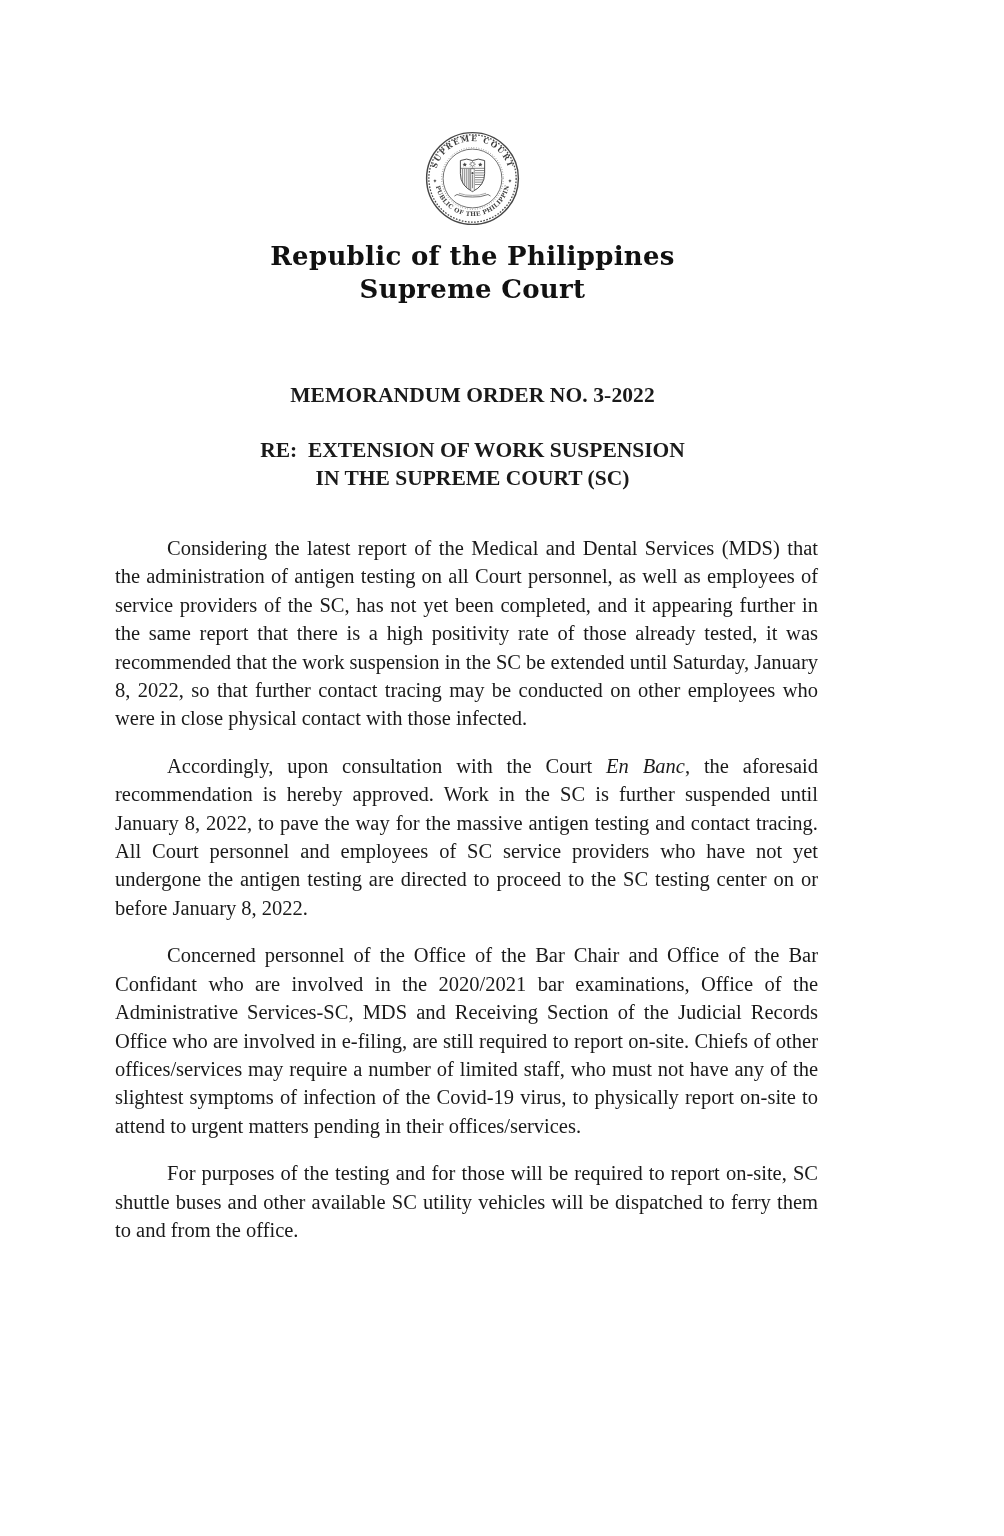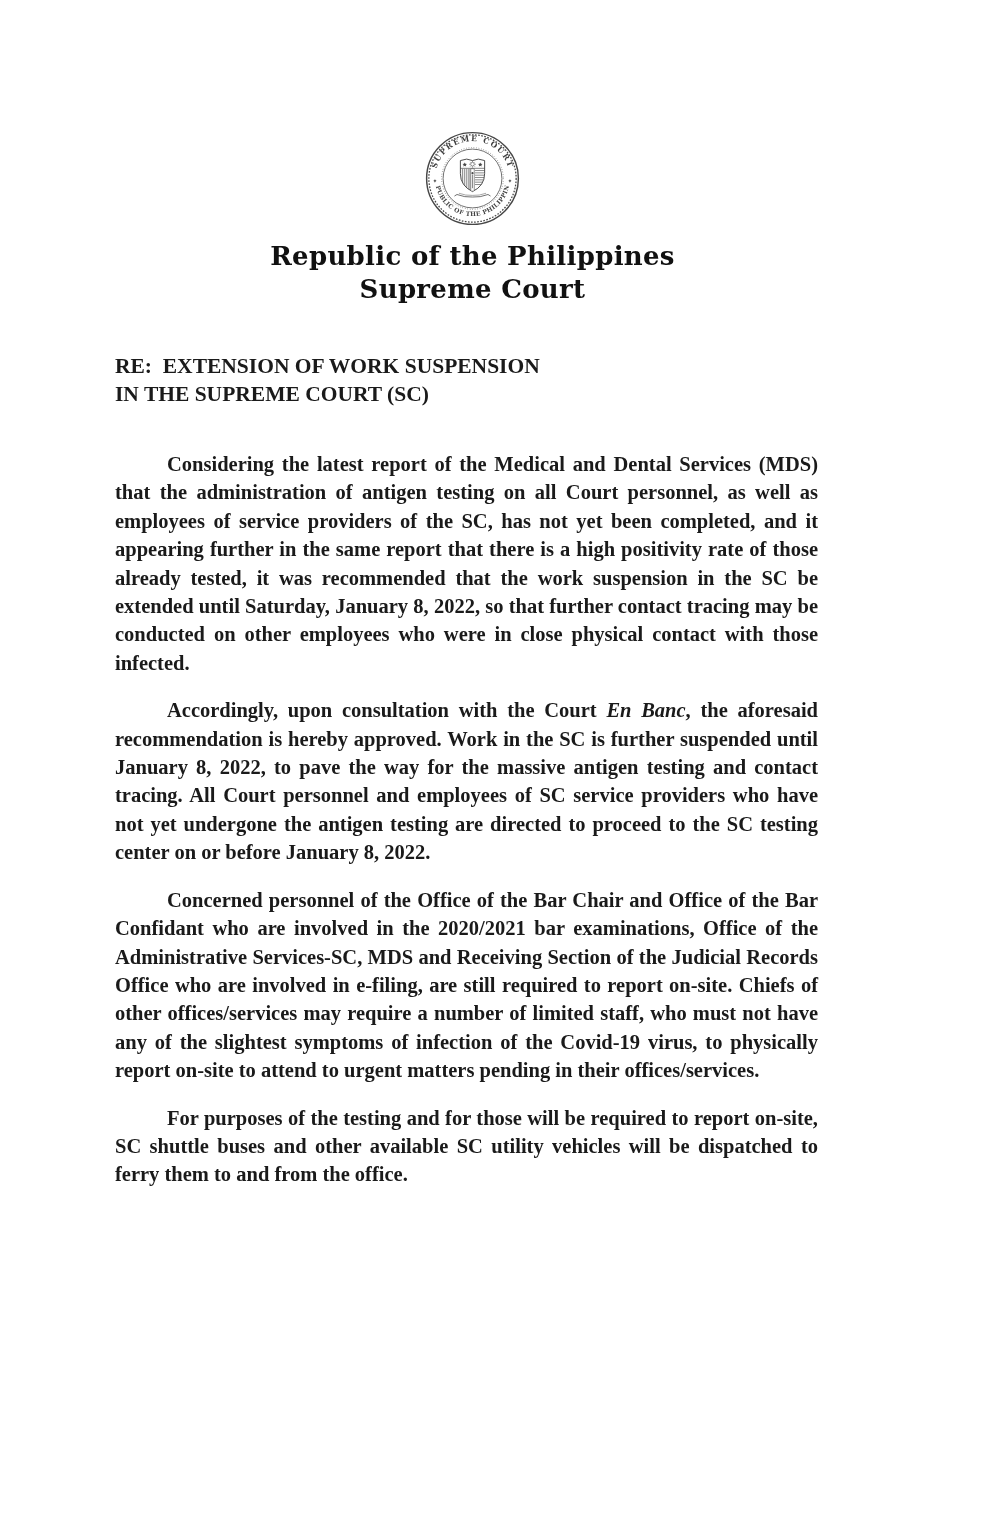--- a/index.html
+++ b/index.html
@@ -46,38 +46,37 @@
   
   .order-title{
     margin:76px 0 0 0;
     text-align:center;
     font-size:21.5px;
     line-height:26px;
     font-weight:700;
     letter-spacing:.1px;
   }
   .order-subject{
-    margin:46px 0 0 0;
-    text-align:left;
+    margin:28px 0 0 0;
+    text-align:center;
     font-size:21.5px;
     line-height:28px;
     font-weight:700;
     white-space:pre-wrap;
   }
   
   .body-text{
     margin-top:42px;
     font-size:20.5px;
     line-height:28.4px;
     text-align:justify;
   }
   .body-text p{
     margin:0 12px 19px 0;
     text-indent:52px;
-    font-weight:bold;
   }
   .body-text em{font-style:italic;}
 </style>
 </head>
 <body>
 
 <div class="page">
 
   <svg class="seal" viewBox="0 0 100 100" role="img">
     <defs>
@@ -149,20 +148,21 @@
         <path d="M 36,65.2 Q 43,67.8 50,67.4 Q 57,67.8 64,65.2" stroke-width="0.5"></path>
       </g>
     </g>
   </svg>
 
   <div class="letterhead">
     <div>Republic of the Philippines</div>
     <div>Supreme Court</div>
   </div>
 
+  <h1 class="order-title">MEMORANDUM ORDER NO. 3-2022</h1>
 
   <h2 class="order-subject">RE:  EXTENSION OF WORK SUSPENSION
 IN THE SUPREME COURT (SC)</h2>
 
   <div class="body-text">
       <p><span>Considering the latest report of the Medical and Dental Services (MDS) that the administration of antigen testing on all Court personnel, as well as employees of service providers of the SC, has not yet been completed, and it appearing further in the same report that there is a high positivity rate of those already tested, it was recommended that the work suspension in the SC be extended until Saturday, January 8, 2022, so that further contact tracing may be conducted on other employees who were in close physical contact with those infected.</span></p>
       <p><span>Accordingly, upon consultation with the Court </span><em>En Banc</em><span>, the aforesaid recommendation is hereby approved. Work in the SC is further suspended until January 8, 2022, to pave the way for the massive antigen testing and contact tracing. All Court personnel and employees of SC service providers who have not yet undergone the antigen testing are directed to proceed to the SC testing center on or before January 8, 2022.</span></p>
       <p><span>Concerned personnel of the Office of the Bar Chair and Office of the Bar Confidant who are involved in the 2020/2021 bar examinations, Office of the Administrative Services-SC, MDS and Receiving Section of the Judicial Records Office who are involved in e-filing, are still required to report on-site. Chiefs of other offices/services may require a number of limited staff, who must not have any of the slightest symptoms of infection of the Covid-19 virus, to physically report on-site to attend to urgent matters pending in their offices/services.</span></p>
       <p><span>For purposes of the testing and for those will be required to report on-site, SC shuttle buses and other available SC utility vehicles will be dispatched to ferry them to and from the office.</span></p>
     </div>

